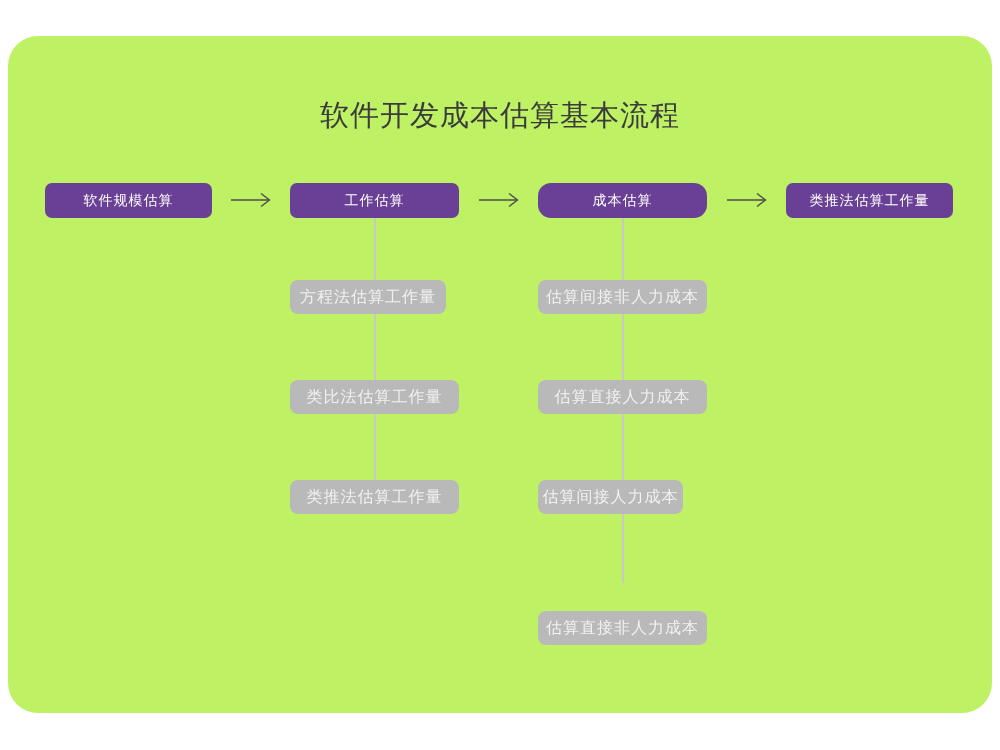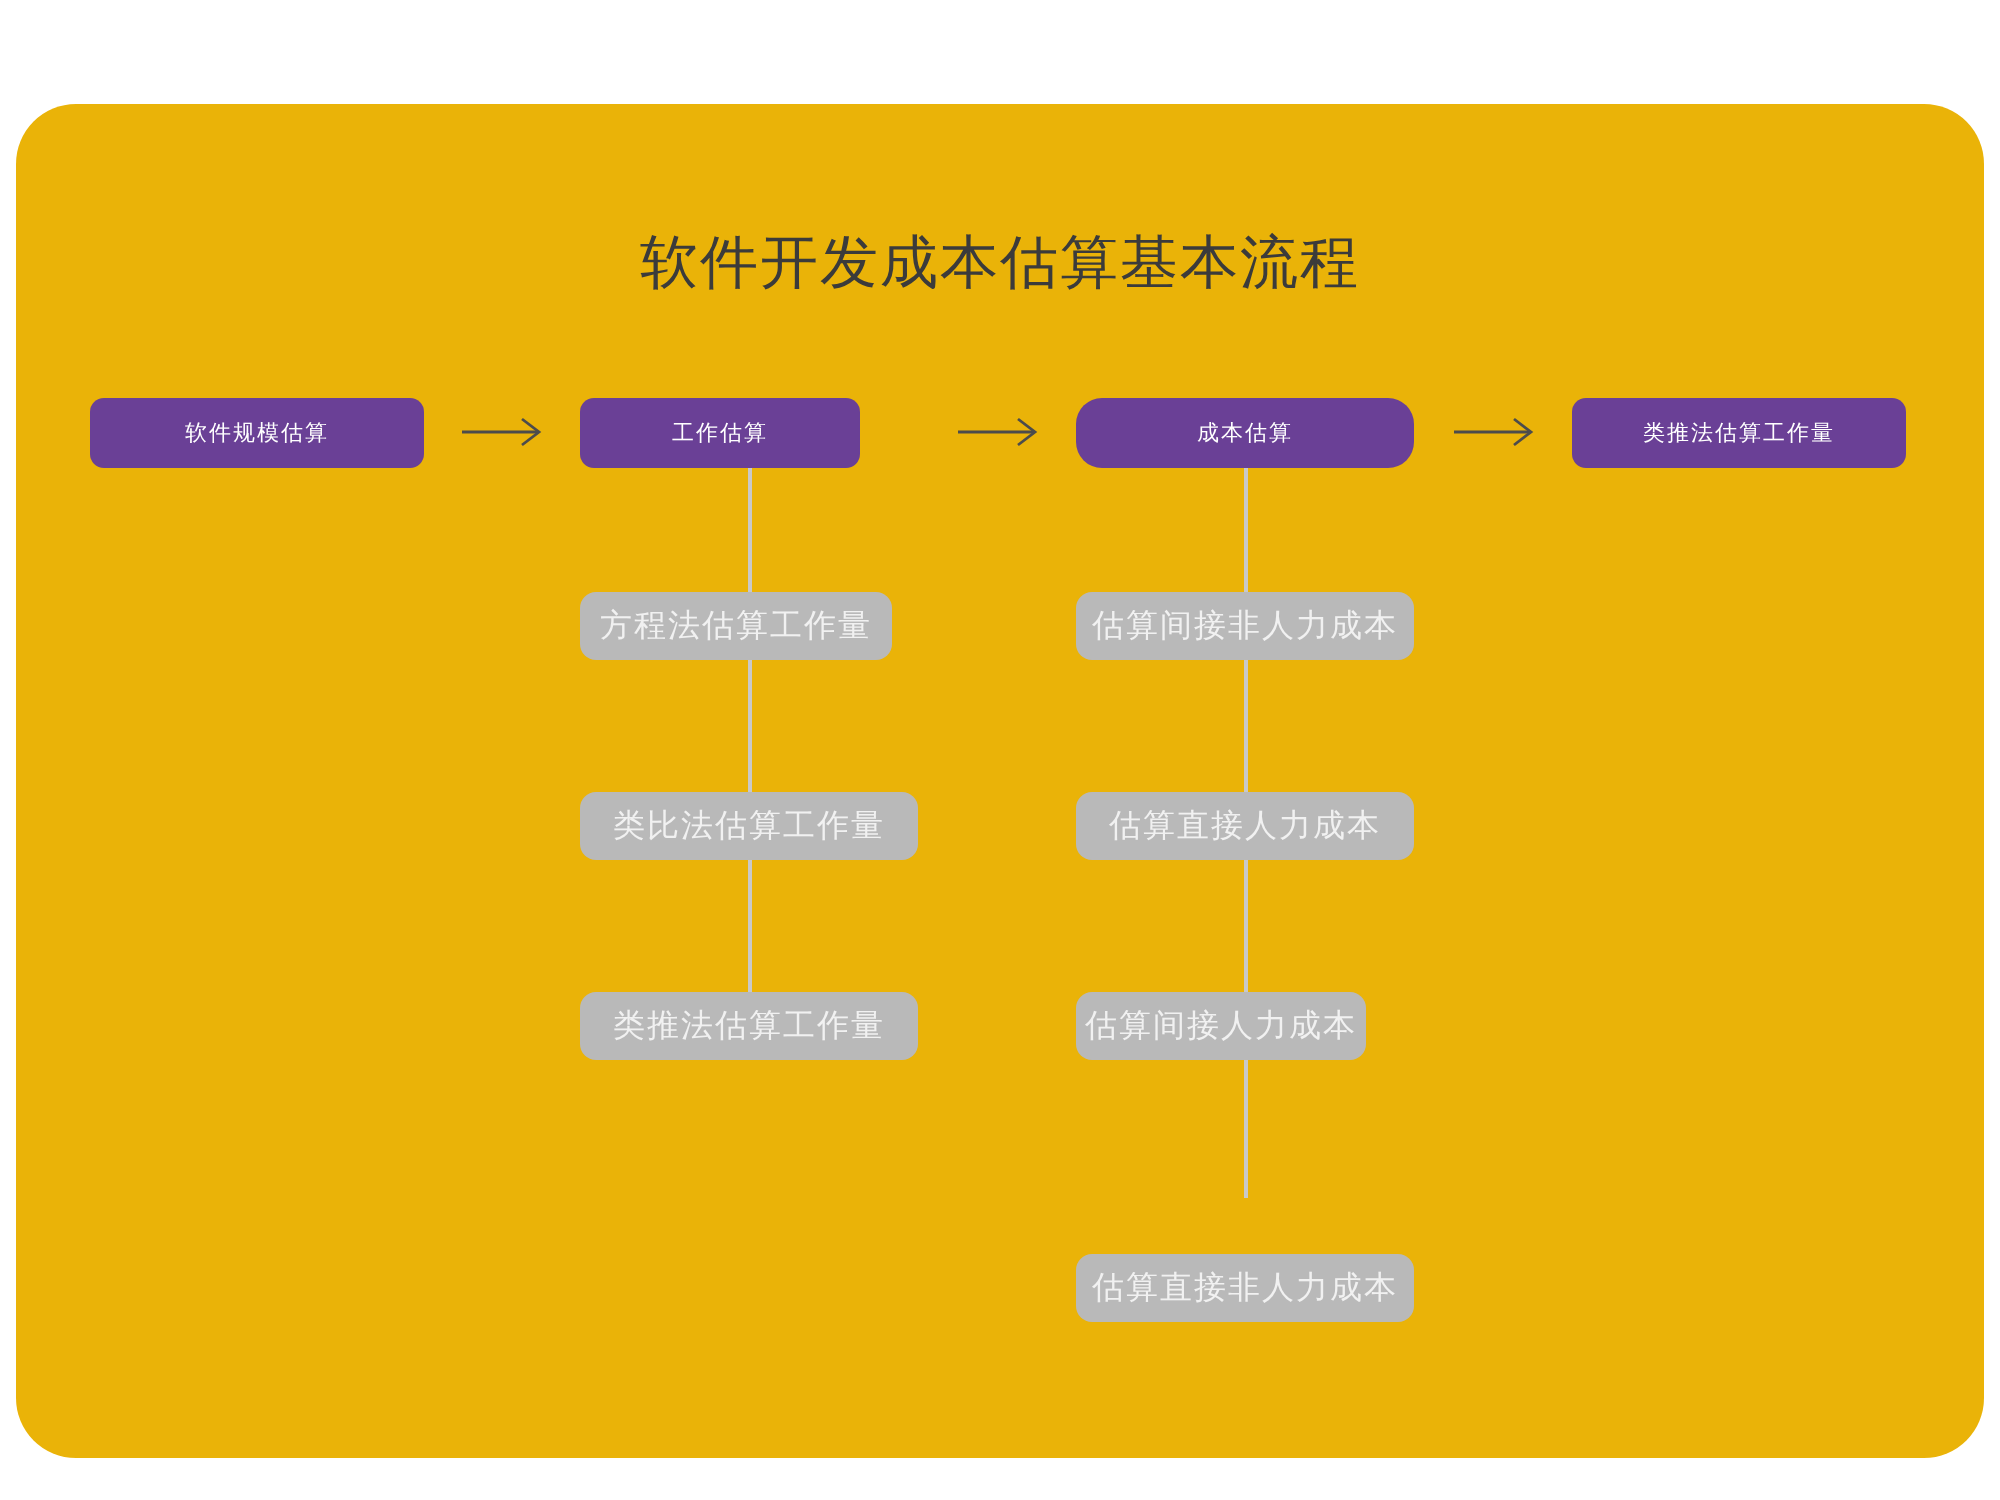--- a/index.html
+++ b/index.html
@@ -11,45 +11,45 @@
   .page {
     position: relative;
     width: 1000px;
     height: 750px;
     background: #ffffff;
     overflow: hidden;
   }
   .card {
     position: absolute;
     left: 8px;
-    top: 52px;
+    top: 36px;
     width: 984px;
     height: 677px;
-    background: #eab308;
+    background: #bef264;
     border-radius: 30px;
   }
   .title {
     position: absolute;
     top: 60px;
     left: 0;
     width: 100%;
     margin: 0;
     text-align: center;
     font-size: 29px;
     font-weight: 500;
     color: #3B3B3B;
     letter-spacing: 1px;
   }
   .step {
     position: absolute;
     height: 35px;
     background: #6A4096;
     border-radius: 7px;
     color: #FFFFFF;
-    font-size: 11px;
+    font-size: 14px;
     letter-spacing: 1px;
     display: flex;
     align-items: center;
     justify-content: center;
     z-index: 2;
     box-sizing: border-box;
   }
   .substep {
     position: absolute;
     height: 34px;
@@ -69,21 +69,21 @@
     width: 2px;
     background: #C9C9C9;
     z-index: 1;
   }
   .arrow {
     position: absolute;
     z-index: 2;
   }
   
   .step-1 { left: 37px;  top: 147px; width: 167px; }
-  .step-2 { left: 282px; top: 147px; width: 140px; }
+  .step-2 { left: 282px; top: 147px; width: 169px; }
   .step-3 { left: 530px; top: 147px; width: 169px; border-radius: 13px; }
   .step-4 { left: 778px; top: 147px; width: 167px; }
   
   .arrow-1 { left: 221px; top: 155px; }
   .arrow-2 { left: 469px; top: 155px; }
   .arrow-3 { left: 717px; top: 155px; }
   
   .sub-1-1 { left: 282px; top: 244px; width: 156px; }
   .sub-1-2 { left: 282px; top: 344px; width: 169px; }
   .sub-1-3 { left: 282px; top: 444px; width: 169px; }

